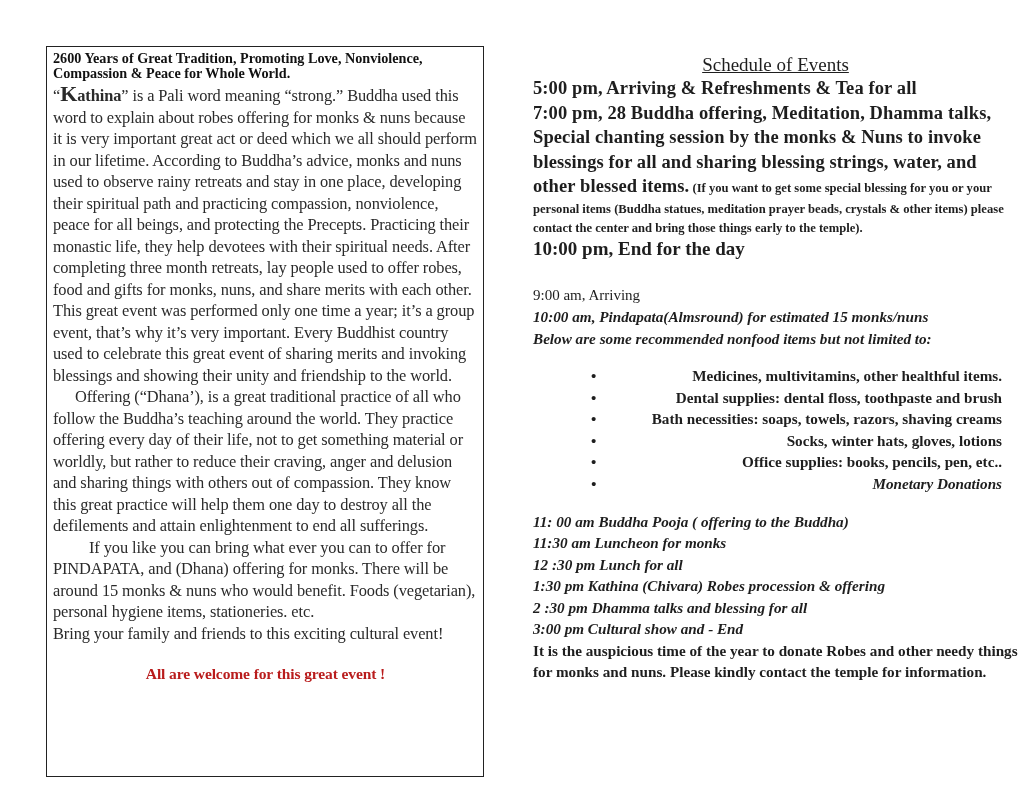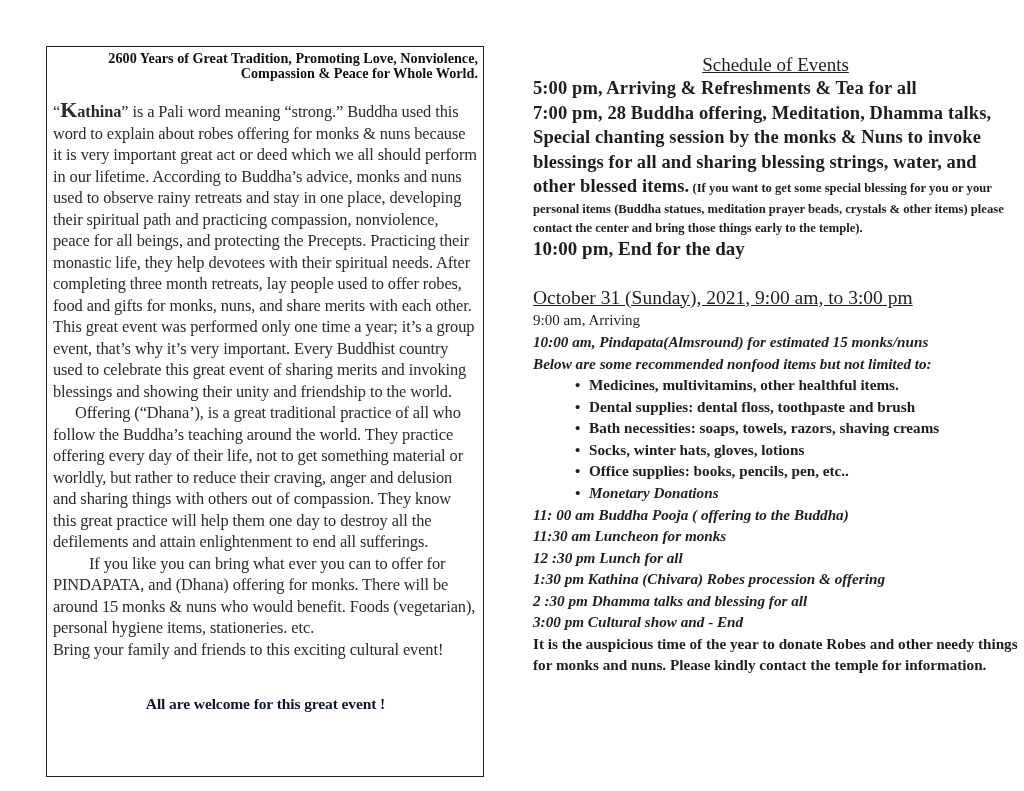--- a/index.html
+++ b/index.html
@@ -3,40 +3,40 @@
 <meta charset="utf-8">
 <style>
   html, body { margin: 0; padding: 0; background: #ffffff; }
   body { width: 1024px; height: 791px; position: relative; overflow: hidden; color: #1a1a1a; }
   .left-box {
     position: absolute; left: 46px; top: 46px; width: 438px; height: 731px;
     border: 1px solid #222; box-sizing: border-box; padding: 4px 5px 0 6px;
     font-family: "Liberation Serif", serif;
   }
   .left-head {
-    text-align: right; font-weight: bold; font-size: 14.2px; line-height: 15px;
-    font-family: "Liberation Serif", serif; color: #111; margin-bottom: 18px;
+    text-align: left; font-weight: bold; font-size: 14.2px; line-height: 15px;
+    font-family: "Liberation Serif", serif; color: #111; margin-bottom: 2px;
   }
   .left-body { font-size: 16.4px; line-height: 21.5px; color: #2a2a2a; letter-spacing: -0.1px; }
   .left-body p { margin: 0; }
   .kcap { font-size: 22px; font-weight: bold; }
   .kbold { font-weight: bold; }
   .indent1 { text-indent: 22px; }
   .indent2 { text-indent: 36px; }
-  .welcome { text-align: center; font-weight: bold; font-size: 15.5px; margin-top: 33px; color: #0f172a; }
+  .welcome { text-align: center; font-weight: bold; font-size: 15.5px; margin-top: 19px; color: #b91c1c; }
 
   .right { position: absolute; left: 533px; top: 53px; width: 485px; font-family: "Liberation Serif", serif; color: #1e1e1e; }
   .sched-title { text-align: center; font-size: 19px; text-decoration: underline; line-height: 23px; }
   .day-head { font-size: 19.5px; text-decoration: underline; line-height: 25px; }
   .big { font-size: 18.5px; font-weight: bold; line-height: 24.5px; letter-spacing: 0.1px; }
   .bignb { font-size: 19px; line-height: 24px; }
   .small { font-size: 12.6px; font-weight: bold; line-height: 18px; }
   .med { font-size: 15px; font-weight: normal; line-height: 21.5px; }
   .ital { font-style: italic; font-weight: bold; font-size: 15.2px; line-height: 21.5px; }
-  .bullets { margin: 0; padding: 0 0 0 56px; list-style: none; }
+  .bullets { margin: 16px; padding: 0 0 0 56px; list-style: none; text-align: right; }
   .bullets li { font-size: 15.2px; font-weight: bold; line-height: 21.6px; position: relative; }
   .bullets li::before { content: "\2022"; position: absolute; left: -14px; }
   .mon { font-style: italic; }
   .gap { height: 24px; }
   .closing { font-size: 15.2px; font-weight: bold; line-height: 21.5px; }
 </style>
 </head>
 <body>
 
 <div class="left-box">
@@ -52,21 +52,20 @@
     <div class="welcome">All are  welcome for this great event !</div>
   </div>
 </div>
 
 <div class="right">
   <div class="sched-title">Schedule of Events</div>
   <div class="big">5:00 pm, Arriving  &amp; Refreshments &amp; Tea for all</div>
   <div><span class="big">7:00 pm, 28 Buddha offering, Meditation, Dhamma talks, Special chanting session by the monks &amp; Nuns to invoke blessings for all and sharing blessing strings, water, and other blessed items.</span><span class="small"> (If you want to get some special blessing for you or your personal items (Buddha statues, meditation prayer beads, crystals &amp; other items) please contact the center and bring those things early to the temple).</span></div>
   <div class="bignb" style="font-weight:bold;">10:00 pm, End for the day</div>
   <div class="gap"></div>
-  <div class="day-head">October 31 (Sunday), 2021,  9:00 am, to 3:00 pm</div>
   <div class="med">9:00 am, Arriving</div>
   <div class="ital">10:00 am, Pindapata(Almsround) for estimated 15 monks/nuns</div>
   <div class="ital">Below  are some recommended nonfood items but not limited to:</div>
   <ul class="bullets">
     <li>Medicines, multivitamins, other healthful items.</li>
     <li>Dental supplies: dental floss, toothpaste and brush</li>
     <li>Bath necessities: soaps, towels, razors, shaving creams</li>
     <li>Socks, winter hats, gloves, lotions</li>
     <li>Office supplies: books, pencils, pen, etc..</li>
     <li class="mon">Monetary Donations</li>

